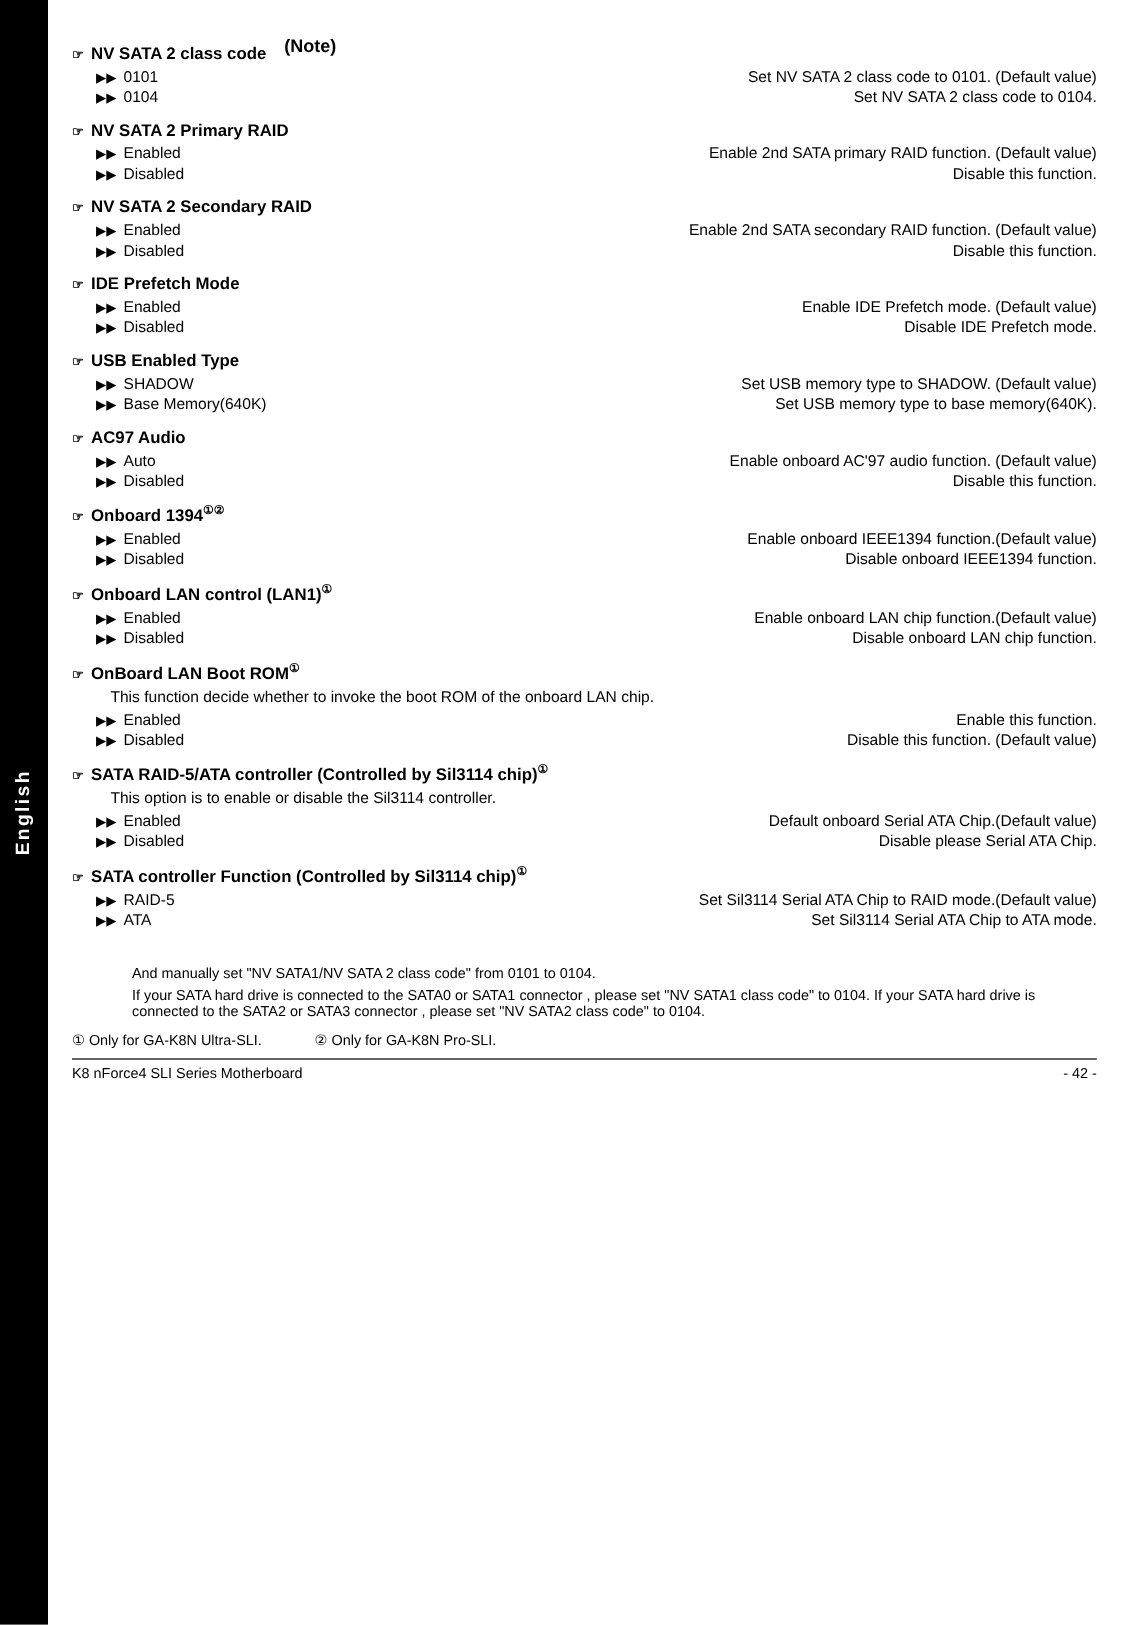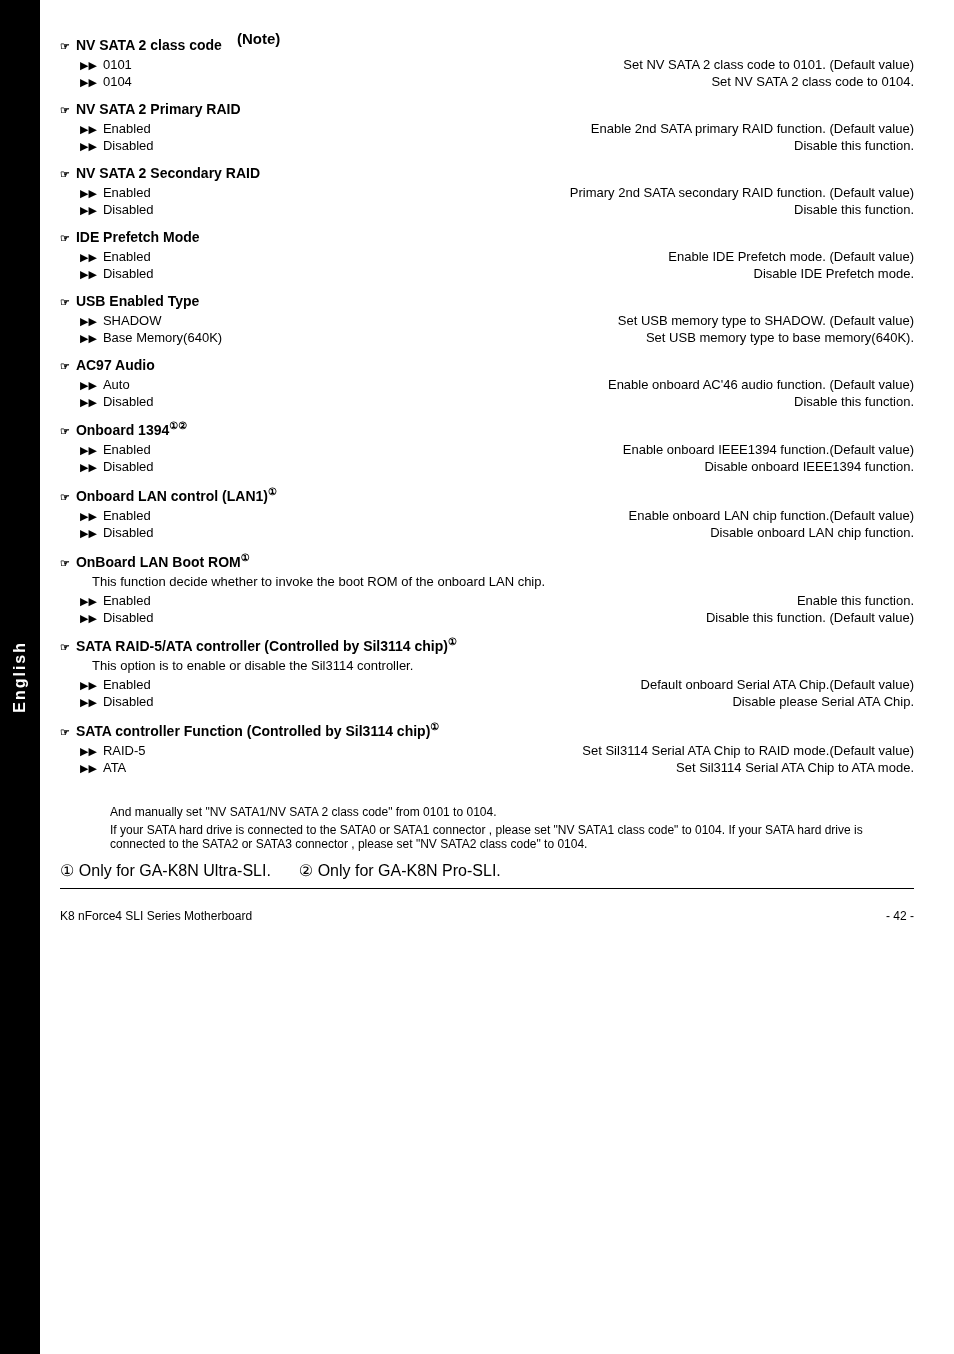--- a/index.html
+++ b/index.html
@@ -109,30 +109,30 @@
       border-top: none;
     }
 
     .note-text {
       font-size: 12px;
       margin-bottom: 4px;
     }
 
     .footnotes {
       display: flex;
-      gap: 28px;
-      font-size: 16px;
+      gap: 44px;
+      font-size: 12px;
       margin-top: 10px;
     }
 
     .footer-bar {
       display: flex;
       justify-content: space-between;
       border-top: 1px solid #000;
-      padding-top: 20px;
+      padding-top: 4px;
       margin-top: 8px;
       font-size: 12px;
       text-align: right;
     }
   </style>
 </head>
 <body>
 
 <div class="sidebar">
   <span class="sidebar-text">English</span>
@@ -190,21 +190,21 @@
     <div class="section-title">
       <span class="arrow-icon">☞</span>
       <span class="section-title-text"><strong>NV SATA 2 Secondary RAID</strong></span>
     </div>
     <div class="options-table">
       <div class="option-row">
         <div class="option-label">
             <span class="bb">▶▶</span>
             <span>Enabled</span>
           </div>
-        <div class="option-desc">Primary 2nd SATA secondary RAID function. (Default value)</div>
+        <div class="option-desc">Enable 2nd SATA secondary RAID function. (Default value)</div>
       </div>
       <div class="option-row">
         <div class="option-label">
             <span class="bb">▶▶</span>
             <span>Disabled</span>
           </div>
         <div class="option-desc">Disable this function.</div>
       </div>
     </div>
   </div>
@@ -259,21 +259,21 @@
     <div class="section-title">
       <span class="arrow-icon">☞</span>
       <span class="section-title-text"><strong>AC97 Audio</strong></span>
     </div>
     <div class="options-table">
       <div class="option-row">
         <div class="option-label">
             <span class="bb">▶▶</span>
             <span>Auto</span>
           </div>
-        <div class="option-desc">Enable onboard AC'46 audio function. (Default value)</div>
+        <div class="option-desc">Enable onboard AC'97 audio function. (Default value)</div>
       </div>
       <div class="option-row">
         <div class="option-label">
             <span class="bb">▶▶</span>
             <span>Disabled</span>
           </div>
         <div class="option-desc">Disable this function.</div>
       </div>
     </div>
   </div>

